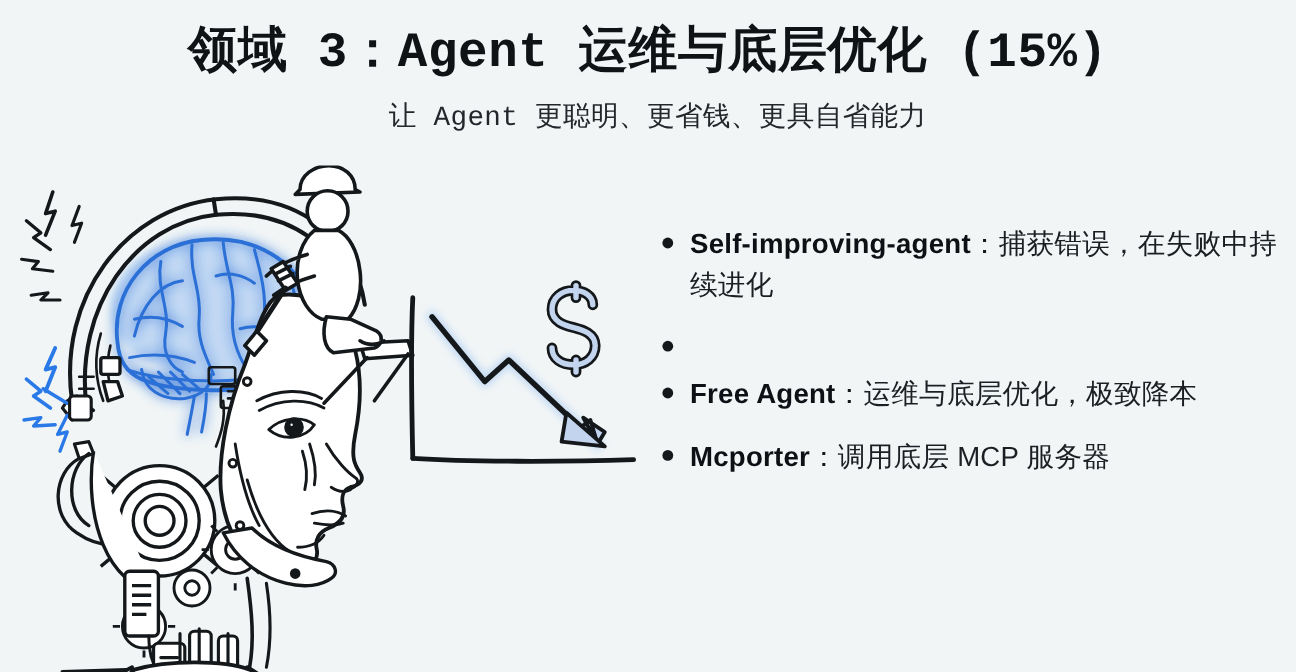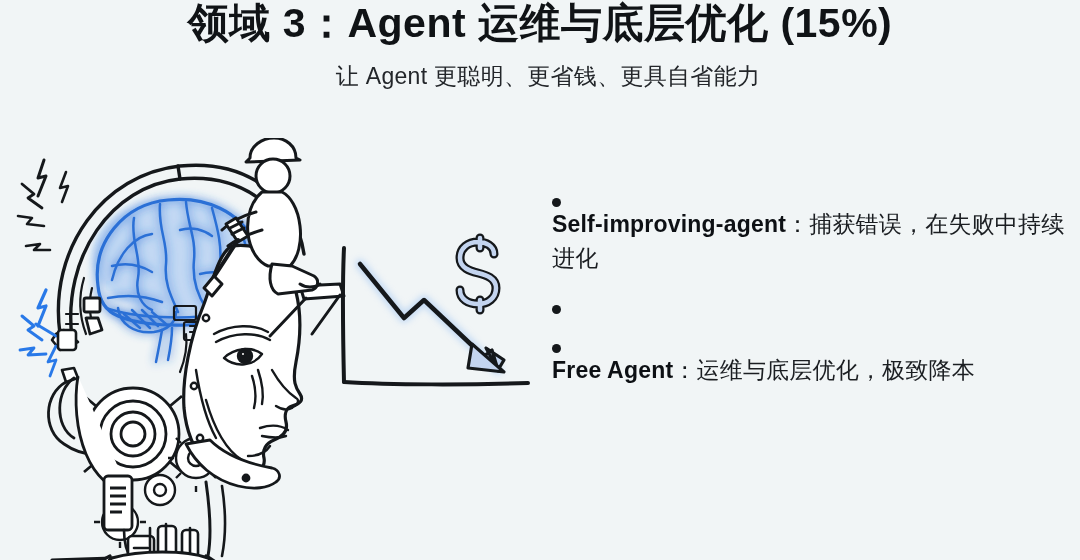--- a/index.html
+++ b/index.html
@@ -22,20 +22,22 @@
     background: #f1f5f6;
   }
 
   
   .header {
     position: absolute;
     top: 0;
     left: 0;
     width: 1080px;
     text-align: center;
+    padding-top: 22px;
+    font-family: Liberation Mono, monospace;
   }
   .slide-title {
     font-size: 41px;
     font-weight: 700;
     letter-spacing: 0.5px;
     color: #101316;
     line-height: 1.15;
     margin: 0;
   }
   .slide-subtitle {
@@ -63,21 +65,20 @@
   .bullets {
     position: absolute;
     left: 552px;
     top: 186px;
     width: 516px;
   }
   .bullet-row {
     display: flex;
     align-items: flex-start;
     margin-bottom: 18px;
-    flex-direction: column;
   }
   .bullet-row:last-child { margin-bottom: 0; }
   .bullet-dot {
     flex: 0 0 auto;
     width: 9px;
     height: 9px;
     border-radius: 50%;
     background: #15181b;
     margin-top: 12px;
     margin-right: 14px;
@@ -361,16 +362,20 @@
 
     <div class="bullet-row">
       <span class="bullet-dot"></span>
     </div>
 
     <div class="bullet-row">
       <span class="bullet-dot"></span>
       <span class="bullet-text"><span class="bullet-term">Free Agent</span><span class="bullet-sep">：</span><span class="bullet-desc">运维与底层优化，极致降本</span></span>
     </div>
 
+    <div class="bullet-row">
+      <span class="bullet-dot"></span>
+      <span class="bullet-text"><span class="bullet-term">Mcporter</span><span class="bullet-sep">：</span><span class="bullet-desc">调用底层 MCP 服务器</span></span>
+    </div>
 
   </div>
 
 </div>
 
 </body></html>

